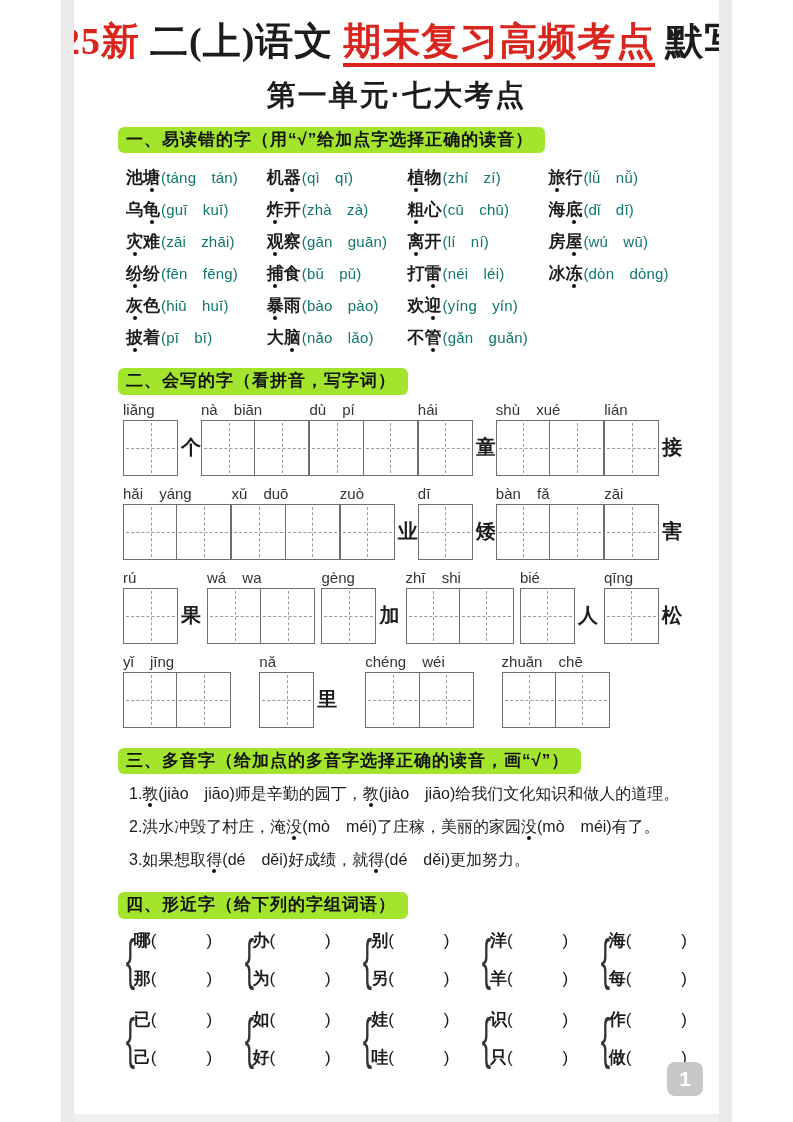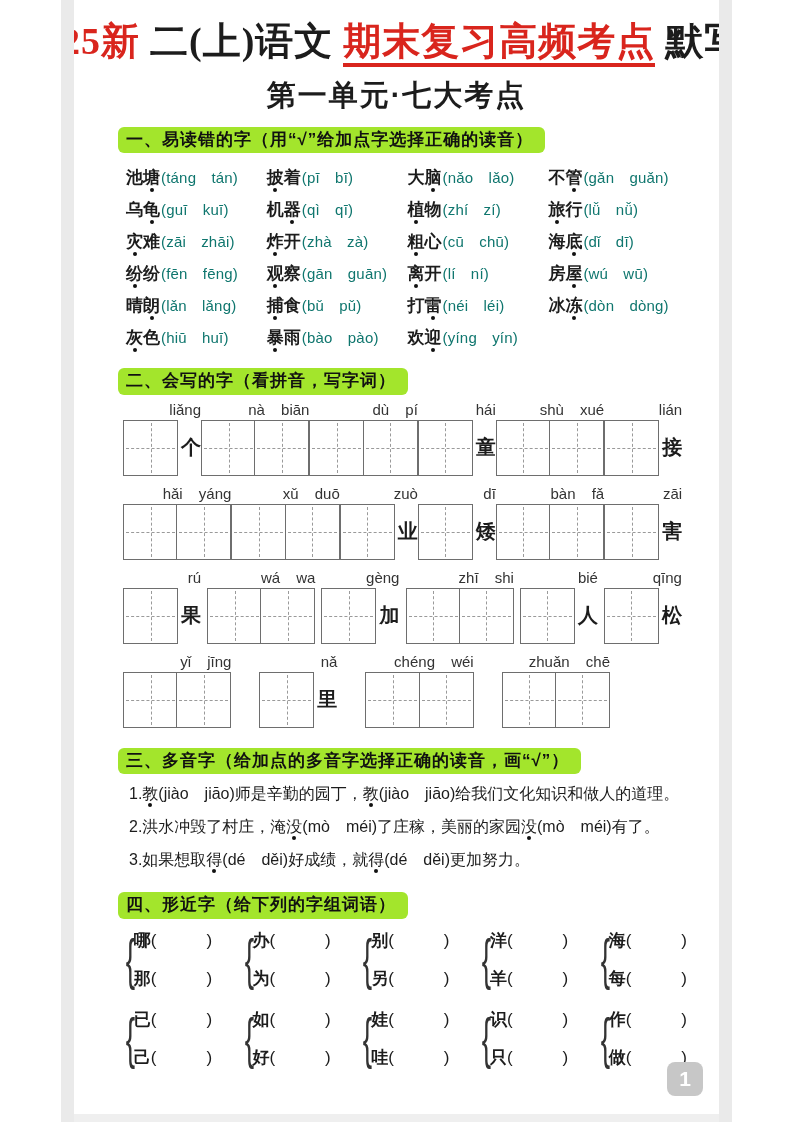--- a/index.html
+++ b/index.html
@@ -36,21 +36,21 @@
   .word-item .ch{position:relative;font-weight:600;}
   .py-inline{font-size:15px;color:#0f766e;margin-left:1px;letter-spacing:0.2px;}
   .dotted::after{content:"";position:absolute;left:50%;transform:translateX(-50%);
     bottom:-5px;width:4px;height:4px;border-radius:50%;background:#111;}
 
   
   .write-rows{margin:6px 50px 0 62px;}
   .write-row{display:flex;justify-content:space-between;margin-bottom:9px;}
   .write-row.row-last{padding-right:72px;}
   .write-item{display:flex;flex-direction:column;}
-  .py{height:19px;font-size:15px;color:#333;text-align:right;word-spacing:12px;white-space:nowrap;}
+  .py{height:19px;font-size:15px;color:#333;text-align:left;word-spacing:12px;white-space:nowrap;}
   .bx-line{display:flex;align-items:center;}
   .tbox{width:55px;height:56px;border:1.6px solid #6e6e6e;position:relative;background:#fff;flex:none;}
   .tbox + .tbox{margin-left:-1.6px;}
   .tbox::before{content:"";position:absolute;left:50%;top:2px;bottom:2px;border-left:1.2px dashed #9a9a9a;}
   .tbox::after{content:"";position:absolute;top:50%;left:2px;right:2px;border-top:1.2px dashed #9a9a9a;}
   .suffix{font-size:20px;font-weight:600;margin-left:3px;}
 
   
   .sentences{margin:8px 40px 0 68px;}
   .sentence{font-size:16px;line-height:24px;margin-bottom:9px;white-space:nowrap;}
@@ -83,21 +83,20 @@
 
   <h2 class="subtitle">第一单元·七大考点</h2>
 
   <section>
     <div class="sec-head">一、易读错的字（用“√”给加点字选择正确的读音）</div>
     <div class="words-grid">
         <div class="word-item"><span class="w"><span class="ch">池</span><span class="ch dotted">塘</span></span><span class="py-inline">(táng　tán)</span></div>
         <div class="word-item"><span class="w"><span class="ch">乌</span><span class="ch dotted">龟</span></span><span class="py-inline">(guī　kuī)</span></div>
         <div class="word-item"><span class="w"><span class="ch dotted">灾</span><span class="ch">难</span></span><span class="py-inline">(zāi　zhāi)</span></div>
         <div class="word-item"><span class="w"><span class="ch dotted">纷</span><span class="ch">纷</span></span><span class="py-inline">(fēn　fēng)</span></div>
-        <div class="word-item"><span class="w"><span class="ch">晴</span><span class="ch dotted">朗</span></span><span class="py-inline">(lǎn　lǎng)</span></div>
         <div class="word-item"><span class="w"><span class="ch dotted">灰</span><span class="ch">色</span></span><span class="py-inline">(hiū　huī)</span></div>
         <div class="word-item"><span class="w"><span class="ch dotted">披</span><span class="ch">着</span></span><span class="py-inline">(pī　bī)</span></div>
         <div class="word-item"><span class="w"><span class="ch">机</span><span class="ch dotted">器</span></span><span class="py-inline">(qì　qī)</span></div>
         <div class="word-item"><span class="w"><span class="ch dotted">炸</span><span class="ch">开</span></span><span class="py-inline">(zhà　zà)</span></div>
         <div class="word-item"><span class="w"><span class="ch dotted">观</span><span class="ch">察</span></span><span class="py-inline">(gān　guān)</span></div>
         <div class="word-item"><span class="w"><span class="ch dotted">捕</span><span class="ch">食</span></span><span class="py-inline">(bǔ　pǔ)</span></div>
         <div class="word-item"><span class="w"><span class="ch dotted">暴</span><span class="ch">雨</span></span><span class="py-inline">(bào　pào)</span></div>
         <div class="word-item"><span class="w"><span class="ch">大</span><span class="ch dotted">脑</span></span><span class="py-inline">(nǎo　lǎo)</span></div>
         <div class="word-item"><span class="w"><span class="ch dotted">植</span><span class="ch">物</span></span><span class="py-inline">(zhí　zí)</span></div>
         <div class="word-item"><span class="w"><span class="ch dotted">粗</span><span class="ch">心</span></span><span class="py-inline">(cū　chū)</span></div>

